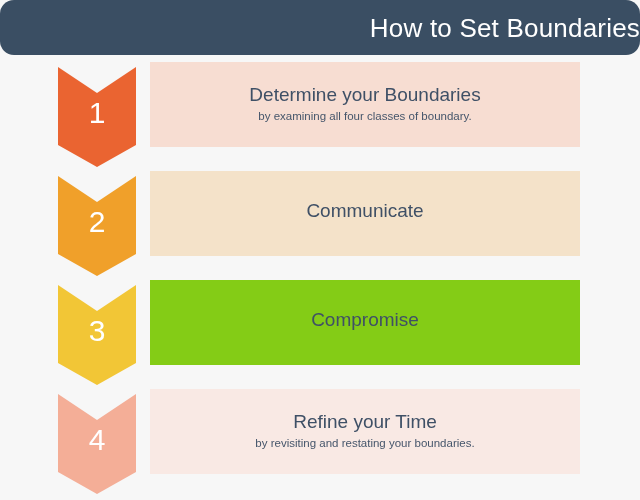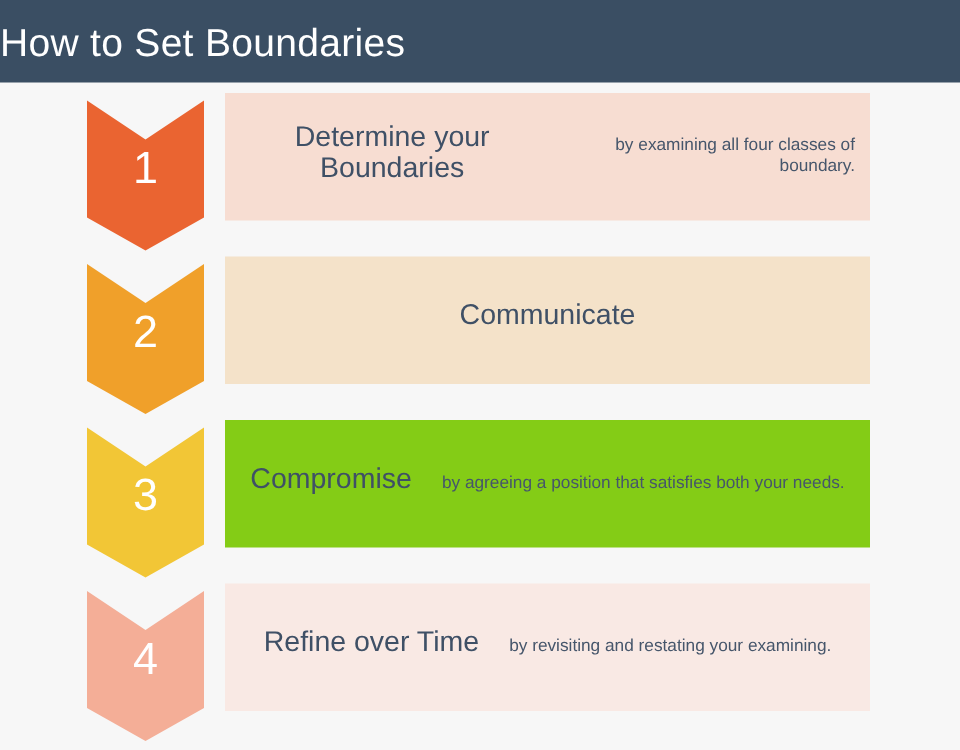--- a/index.html
+++ b/index.html
@@ -24,21 +24,22 @@
   
   .header-bar {
     position: absolute;
     left: 0;
     top: 0;
     width: 640px;
     height: 55px;
     background: #3a4e63;
     display: flex;
     align-items: center;
-    justify-content: flex-start;
+    justify-content: flex-end;
+    border-radius: 14px;
   }
   .header-title {
     color: #ffffff;
     font-size: 26px;
     font-weight: normal;
     letter-spacing: 0.2px;
     line-height: 1;
     text-align: center;
   }
 
@@ -97,20 +98,21 @@
 
   
   .panel {
     position: absolute;
     left: 150px;
     top: 7px;
     width: 430px;
     height: 85px;
     box-sizing: border-box;
     display: flex;
+    flex-direction: column;
     align-items: center;
     justify-content: center;
     z-index: 1;
   }
   .panel-title {
     color: #3f5066;
     font-size: 19px;
     font-weight: normal;
     line-height: 1.1;
     text-align: center;
@@ -165,31 +167,30 @@
 
     <div class="step-row r2">
       <div class="chevron">
         <svg viewBox="0 0 78 100" preserveAspectRatio="none">
           <polygon points="0,0 39,26 78,0 78,78 39,100 0,78" fill="#f2c636"></polygon>
         </svg>
         <div class="chevron-number">3</div>
       </div>
       <div class="panel" style="background: #84cc16;">
         <div class="panel-title">Compromise</div>
-        <div class="panel-subtitle">by agreeing a position that satisfies both your needs.</div>
       </div>
     </div>
 
     <div class="step-row r3">
       <div class="chevron">
         <svg viewBox="0 0 78 100" preserveAspectRatio="none">
           <polygon points="0,0 39,26 78,0 78,78 39,100 0,78" fill="#f4ae97"></polygon>
         </svg>
         <div class="chevron-number">4</div>
       </div>
       <div class="panel" style="background: rgb(249, 233, 228);">
-        <div class="panel-title">Refine over Time</div>
-        <div class="panel-subtitle">by revisiting and restating your examining.</div>
+        <div class="panel-title">Refine your Time</div>
+        <div class="panel-subtitle">by revisiting and restating your boundaries.</div>
       </div>
     </div>
 
   </div>
 </div>
 
 </body></html>

